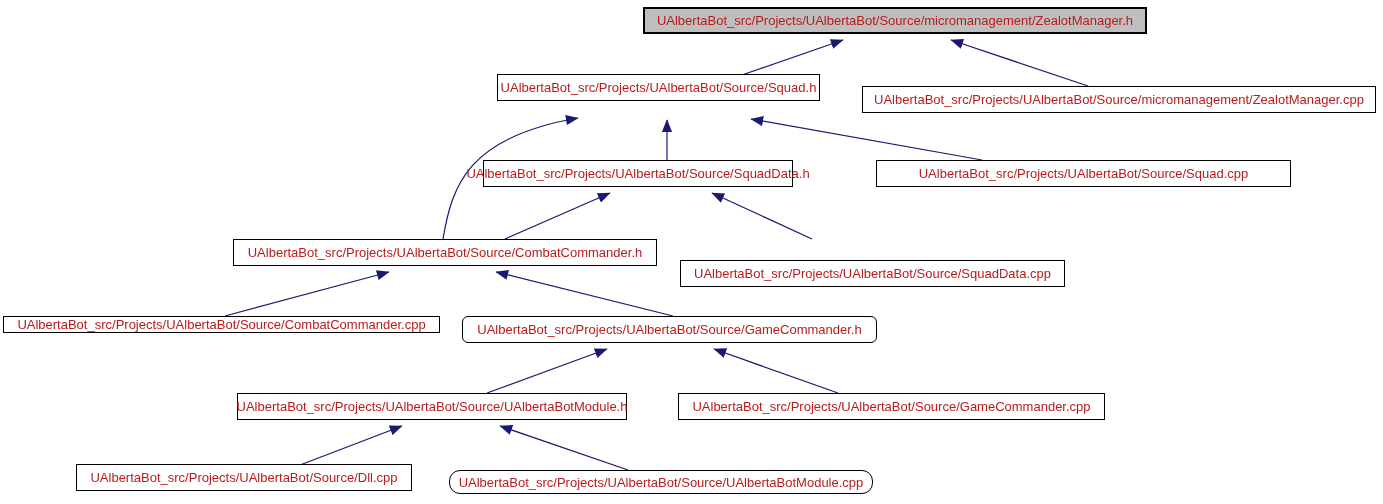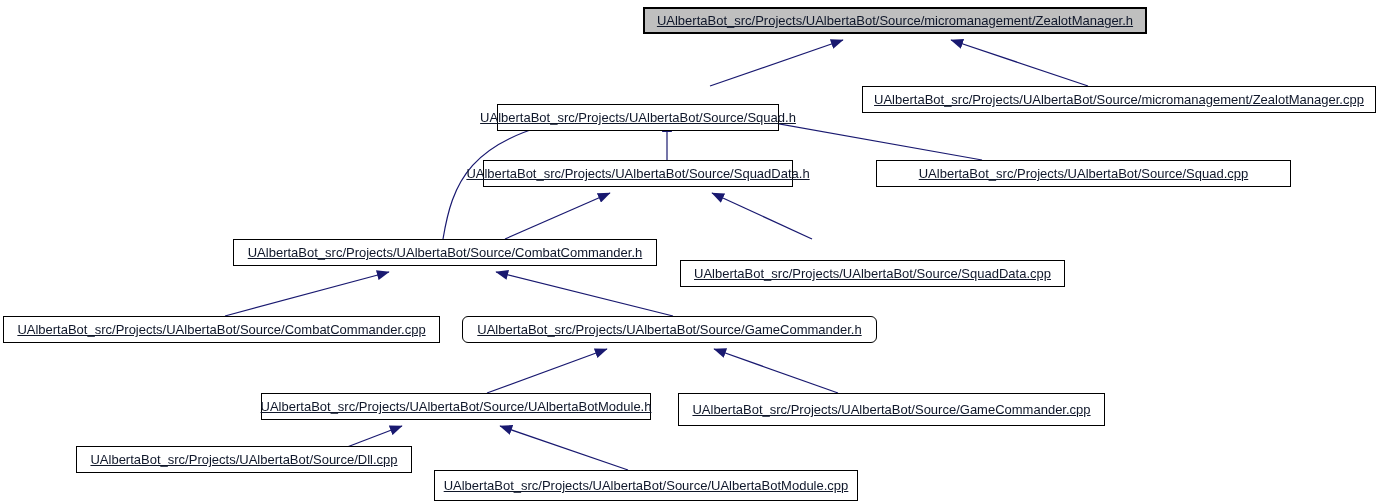--- a/index.html
+++ b/index.html
@@ -9,29 +9,28 @@
     background:#ffffff;
     font-family:"Liberation Sans", sans-serif;
     overflow:hidden;
   }
   #edges{position:absolute;left:0;top:0;width:1383px;height:504px;pointer-events:none;}
   .node{
     position:absolute;
     box-sizing:border-box;
     border:1px solid #000000;
     background:#ffffff;
-    color:#0f172a;
+    color:#b91c1c;
     font-size:13px;
     display:flex;
     align-items:center;
     justify-content:center;
     white-space:nowrap;
     cursor:pointer;
     line-height:1;
-    text-decoration:underline;
   }
   .node.highlight{
     background:#bfbfbf;
     border-width:2px;
   }
   path.edge{
     fill:none;
     stroke:#191970;
     stroke-width:1.2px;
   }
@@ -57,37 +56,37 @@
     <path class="edge" marker-end="url(#arrow)" d="M225,316 L389,272"></path>
     <path class="edge" marker-end="url(#arrow)" d="M673,316 L496,272"></path>
     <path class="edge" marker-end="url(#arrow)" d="M487,393 L607,349"></path>
     <path class="edge" marker-end="url(#arrow)" d="M838,393 L714,349"></path>
     <path class="edge" marker-end="url(#arrow)" d="M287,470 L402,426"></path>
     <path class="edge" marker-end="url(#arrow)" d="M628,470 L500,426"></path>
   </svg>
 
   <div class="node highlight" style="left:643px;top:7px;width:504px;height:27px;">UAlbertaBot_src/Projects/UAlbertaBot/Source/micromanagement/ZealotManager.h</div>
 
-  <div class="node" style="left:497px;top:104px;width:282px;height:27px;">UAlbertaBot_src/Projects/UAlbertaBot/Source/Squad.h</div>
+  <div class="node" style="left:497px;top:74px;width:323px;height:27px;">UAlbertaBot_src/Projects/UAlbertaBot/Source/Squad.h</div>
 
   <div class="node" style="left:862px;top:86px;width:514px;height:27px;">UAlbertaBot_src/Projects/UAlbertaBot/Source/micromanagement/ZealotManager.cpp</div>
 
   <div class="node" style="left:483px;top:160px;width:310px;height:27px;">UAlbertaBot_src/Projects/UAlbertaBot/Source/SquadData.h</div>
 
   <div class="node" style="left:876px;top:160px;width:415px;height:27px;">UAlbertaBot_src/Projects/UAlbertaBot/Source/Squad.cpp</div>
 
   <div class="node" style="left:233px;top:239px;width:424px;height:27px;">UAlbertaBot_src/Projects/UAlbertaBot/Source/CombatCommander.h</div>
 
   <div class="node" style="left:680px;top:239px;width:385px;height:27px;margin-top:21px;">UAlbertaBot_src/Projects/UAlbertaBot/Source/SquadData.cpp</div>
 
-  <div class="node" style="left:3px;top:316px;width:437px;height:27px;">UAlbertaBot_src/Projects/UAlbertaBot/Source/CombatCommander.cpp</div>
+  <div class="node" style="left:3px;top:316px;width:437px;height:17px;">UAlbertaBot_src/Projects/UAlbertaBot/Source/CombatCommander.cpp</div>
 
   <div class="node" style="left:462px;top:316px;width:415px;height:27px;border-radius:6px;">UAlbertaBot_src/Projects/UAlbertaBot/Source/GameCommander.h</div>
 
-  <div class="node" style="left:237px;top:393px;width:390px;height:27px;margin-left:24px;">UAlbertaBot_src/Projects/UAlbertaBot/Source/UAlbertaBotModule.h</div>
+  <div class="node" style="left:237px;top:393px;width:390px;height:27px;">UAlbertaBot_src/Projects/UAlbertaBot/Source/UAlbertaBotModule.h</div>
 
-  <div class="node" style="left:678px;top:393px;width:427px;height:33px;">UAlbertaBot_src/Projects/UAlbertaBot/Source/GameCommander.cpp</div>
+  <div class="node" style="left:678px;top:393px;width:427px;height:27px;">UAlbertaBot_src/Projects/UAlbertaBot/Source/GameCommander.cpp</div>
 
-  <div class="node" style="left:76px;top:446px;width:336px;height:27px;">UAlbertaBot_src/Projects/UAlbertaBot/Source/Dll.cpp</div>
+  <div class="node" style="left:76px;top:464px;width:336px;height:27px;">UAlbertaBot_src/Projects/UAlbertaBot/Source/Dll.cpp</div>
 
-  <div class="node" style="left:434px;top:470px;width:424px;height:31px;">UAlbertaBot_src/Projects/UAlbertaBot/Source/UAlbertaBotModule.cpp</div>
+  <div class="node" style="left:449px;top:470px;width:424px;height:24px;border-radius:11px;">UAlbertaBot_src/Projects/UAlbertaBot/Source/UAlbertaBotModule.cpp</div>
 
 </div>
 
 </body></html>

